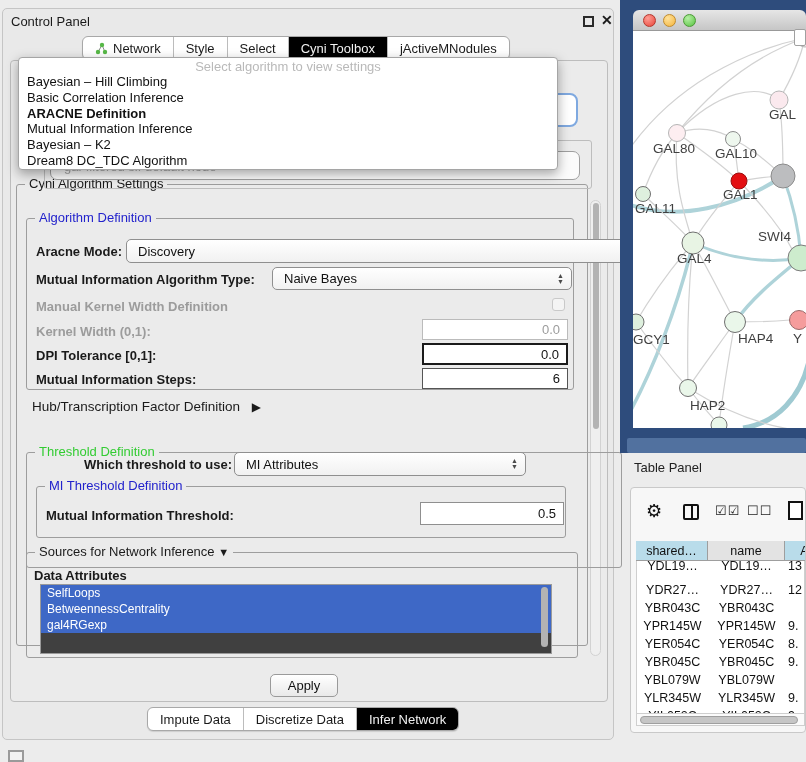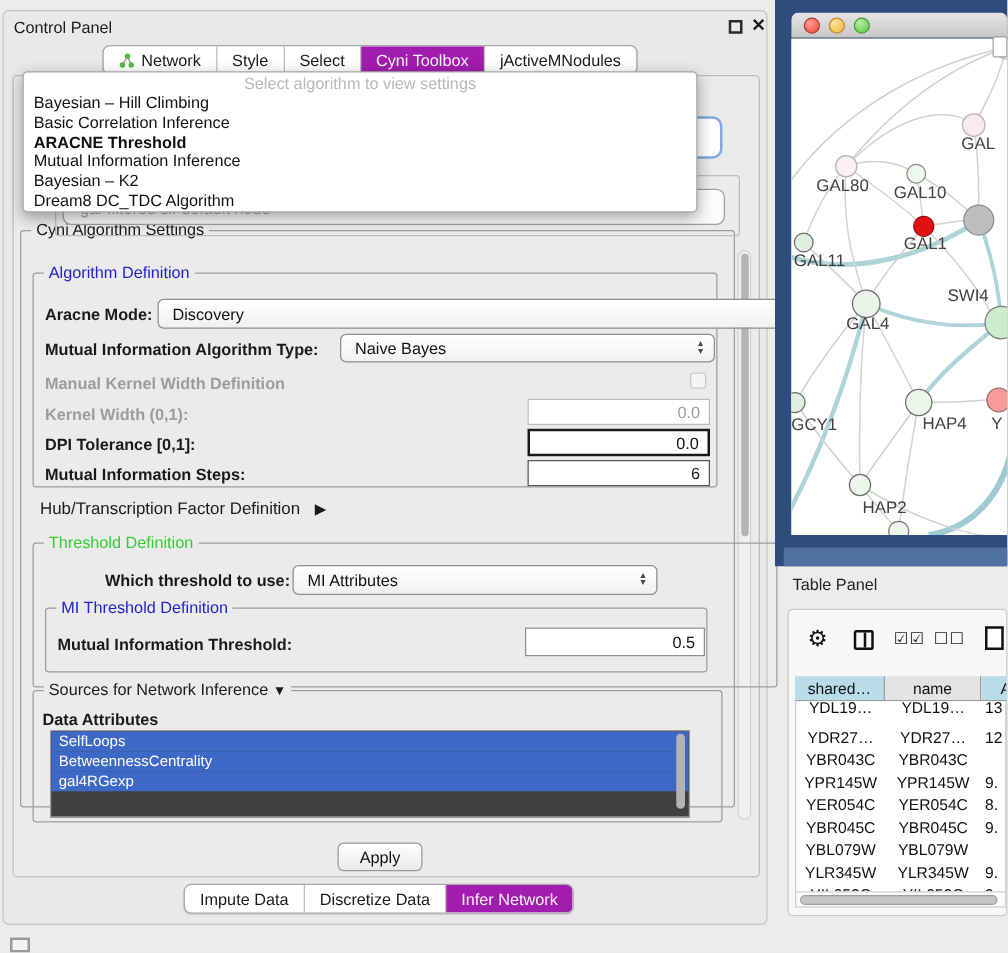--- a/index.html
+++ b/index.html
@@ -2,21 +2,21 @@
 <html><head>
 <meta charset="utf-8">
 <style>
   html,body{margin:0;padding:0}
   body{width:806px;height:762px;background:#ececec;font-family:"Liberation Sans",sans-serif;overflow:hidden;position:relative;-webkit-font-smoothing:antialiased}
   .a{position:absolute}
   .win{background:#e9e9e9;border:1px solid #c5c5c5;border-radius:5px;box-sizing:border-box}
   .seg{display:flex;background:#fff;border:1px solid #a8a8a8;border-radius:6px;overflow:hidden;font-size:13px;box-shadow:0 1px 1px rgba(0,0,0,.12)}
   .seg>div{padding:3px 12px;border-right:1px solid #bcbcbc;color:#1a1a1a;display:flex;align-items:center;gap:5px;white-space:nowrap}
   .seg>div:last-child{border-right:none}
-  .seg>div.sel{background:#a21caf;color:#f2f2f2}
+  .seg>div.sel{background:#000000;color:#f2f2f2}
   .pan{position:absolute;border:1px solid #bdbdbd;border-radius:4px;background:#ebebeb;box-sizing:border-box}
   .grp{position:absolute;border:1px solid #9d9d9d;border-radius:3px;box-sizing:border-box}
   .lg{position:absolute;top:-8px;left:8px;background:#ebebeb;padding:0 4px;font-size:13px;line-height:14px;color:#1a1a1a;white-space:nowrap}
   .bl{position:absolute;font-weight:bold;font-size:13px;color:#1a1a1a;white-space:nowrap}
   .nl{position:absolute;font-size:13px;color:#1a1a1a;white-space:nowrap}
   .gry{color:#9c9c9c !important}
   .combo{position:absolute;background:linear-gradient(#ffffff,#f1f1f1);border:1px solid #8f8f8f;border-radius:5px;font-size:13px;display:flex;align-items:center;padding-left:11px;color:#111;box-sizing:border-box}
   .spin{position:absolute;right:7px;top:50%;transform:translateY(-50%);display:flex;flex-direction:column;align-items:center;color:#4a4a4a;font-size:7px;line-height:6px}
   .fld{position:absolute;background:#fff;border:1px solid #555;font-size:13px;display:flex;align-items:center;justify-content:flex-end;padding-right:7px;color:#111;box-sizing:border-box}
   .pop{position:absolute;background:#fff;border:1px solid #a5a5a5;border-radius:4px;box-shadow:0 4px 12px rgba(0,0,0,.35);z-index:50;box-sizing:border-box}
@@ -68,21 +68,21 @@
 <div class="pan" style="left:10px;top:60px;width:598px;height:642px"></div>
 
 <div class="a" style="left:44px;top:140px;width:548px;height:49px;border:1px solid #bdbdbd;border-radius:3px;z-index:4;box-sizing:border-box"></div>
 <div class="a" style="left:548px;top:93px;width:30px;height:34px;border:2.5px solid #7fa9e0;border-radius:8px;background:#fff;z-index:10;box-sizing:border-box"></div>
 <div class="a" style="left:50px;top:151px;width:530px;height:29px;border:1px solid #9f9f9f;border-radius:7px;background:#fbfbfb;z-index:5;font-size:13px;color:#a8a8a8;line-height:29px;padding-left:13px;box-sizing:border-box">gal-filtered sif default node</div>
 
 <div class="pop" style="left:18px;top:57px;width:540px;height:113px">
   <div style="text-align:center;font-size:13px;color:#b9b9b9;height:16px;line-height:17px">Select algorithm to view settings</div>
   <div class="ddi">Bayesian – Hill Climbing</div>
   <div class="ddi">Basic Correlation Inference</div>
-  <div class="ddi" style="font-weight:bold">ARACNE Threshold</div>
+  <div class="ddi" style="font-weight:bold">ARACNE Definition</div>
   <div class="ddi">Mutual Information Inference</div>
   <div class="ddi">Bayesian – K2</div>
   <div class="ddi">Dream8 DC_TDC Algorithm</div>
 </div>
 
 <div class="grp" style="left:16px;top:184px;width:572px;height:462px">
   <span class="lg">Cyni Algorithm Settings</span>
 </div>
 <div class="sbtrack" style="left:590px;top:200px;width:11px;height:456px">
   <div class="sbthumb" style="left:1.5px;top:2px;width:6.5px;height:226px"></div>
@@ -114,21 +114,21 @@
 <div class="bl" style="left:36px;top:348px">DPI Tolerance [0,1]:</div>
 <div class="fld" style="left:422px;top:343px;width:146px;height:22px;border:2px solid #1a1a1a">0.0</div>
 <div class="bl" style="left:36px;top:372px">Mutual Information Steps:</div>
 <div class="fld" style="left:422px;top:368px;width:146px;height:21px">6</div>
 
 <div class="nl" style="left:32px;top:399px;font-size:13.5px">
   <span>Hub/Transcription Factor Definition</span>
   <span style="margin-left:8px;font-size:12px">▶</span>
 </div>
 
-<div class="grp" style="left:26px;top:434px;width:596px;height:116px">
+<div class="grp" style="left:26px;top:452px;width:596px;height:116px">
   <span class="lg" style="color:#33cc33">Threshold Definition</span>
 </div>
 <div class="bl" style="left:84px;top:457px">Which threshold to use:</div>
 <div class="combo" style="left:234px;top:452px;width:292px;height:24px">
   <span>MI Attributes</span>
   <span class="spin">
       <span>▲</span>
       <span>▼</span>
     </span>
 </div>

